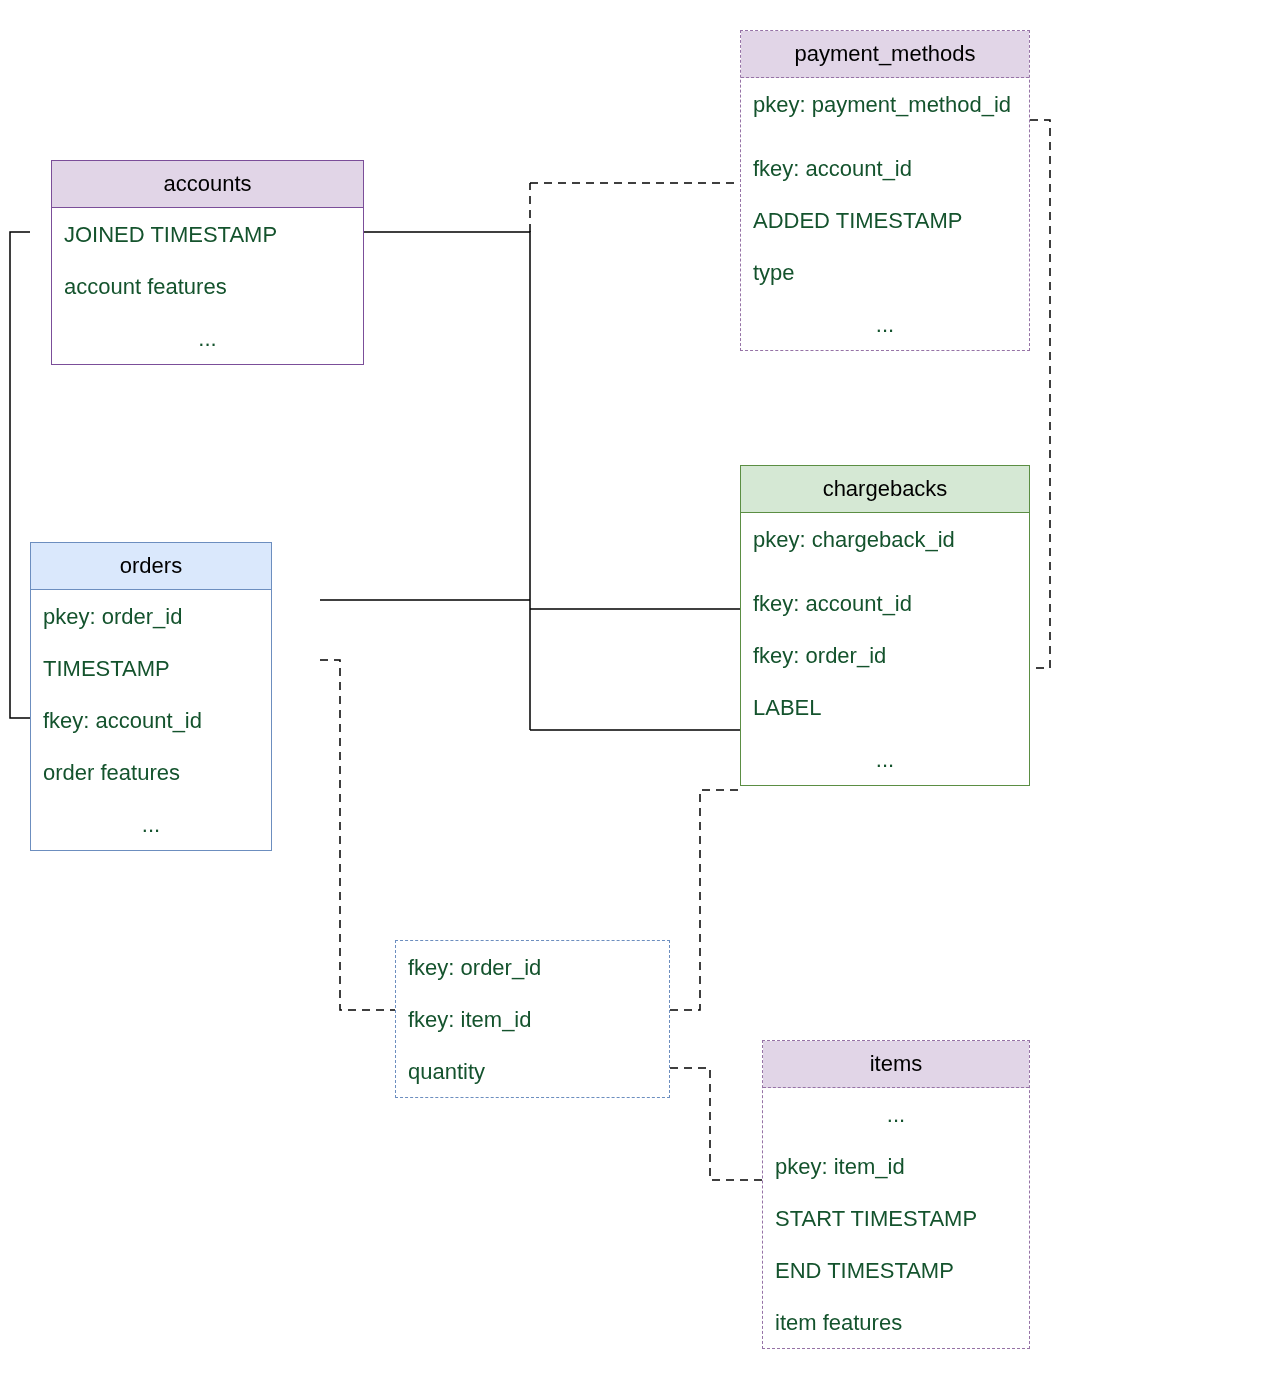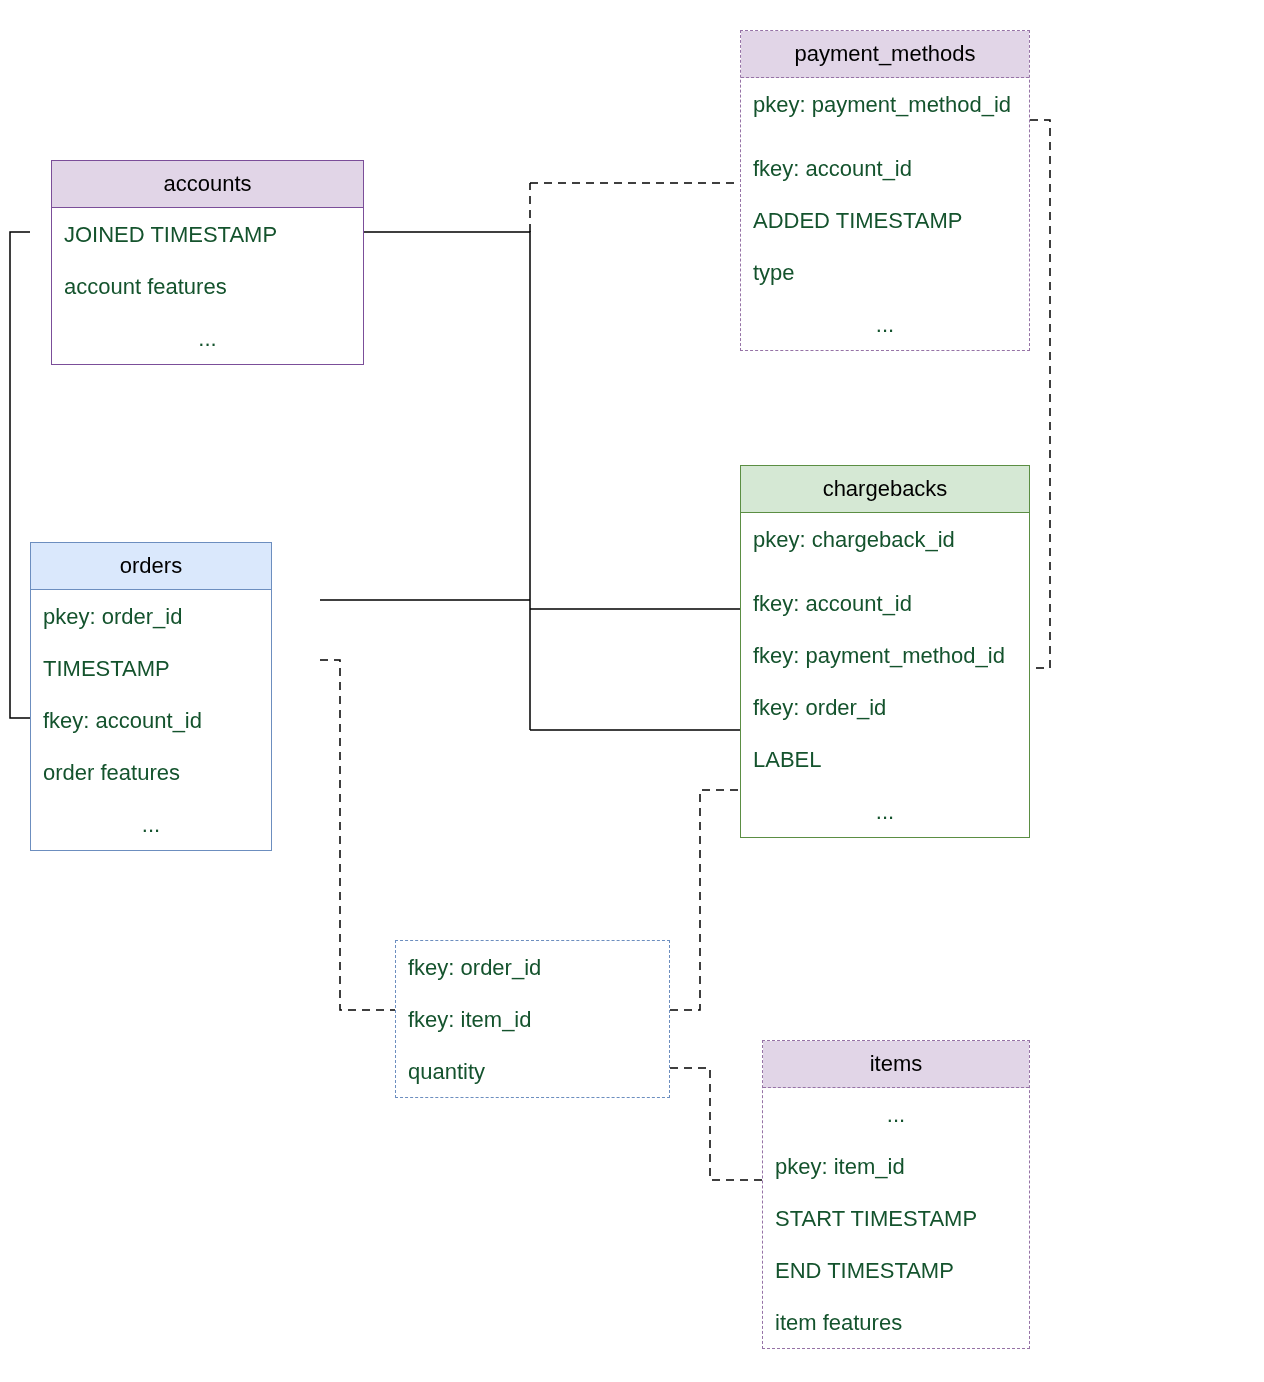--- a/index.html
+++ b/index.html
@@ -134,21 +134,20 @@
       <div class="row">type</div>
       <div class="row center">...</div>
     </div>
   </div>
 
   <div class="entity solid green" style="left:740px; top:465px; width:290px;">
     <div class="title">chargebacks</div>
     <div class="body">
       <div class="row" style="padding-bottom:24px;">pkey: chargeback_id</div>
       <div class="row">fkey: account_id</div>
-      <div class="row">fkey: payment_method_id</div>
       <div class="row">fkey: order_id</div>
       <div class="row">LABEL</div>
       <div class="row center">...</div>
     </div>
   </div>
 
   <div class="entity dashed purple" style="left:762px; top:1040px; width:268px;">
     <div class="title">items</div>
     <div class="body">
       <div class="row center">...</div>

